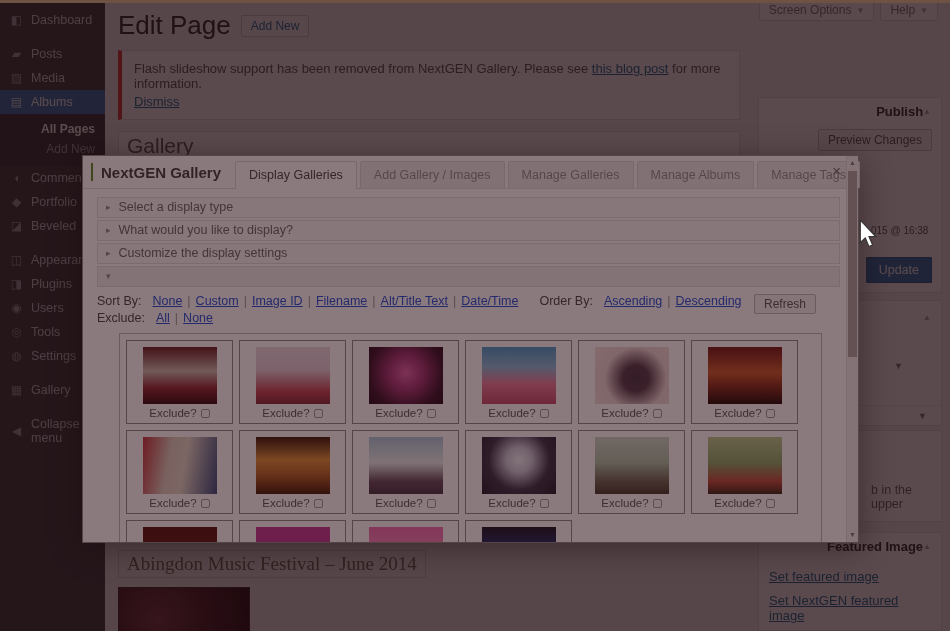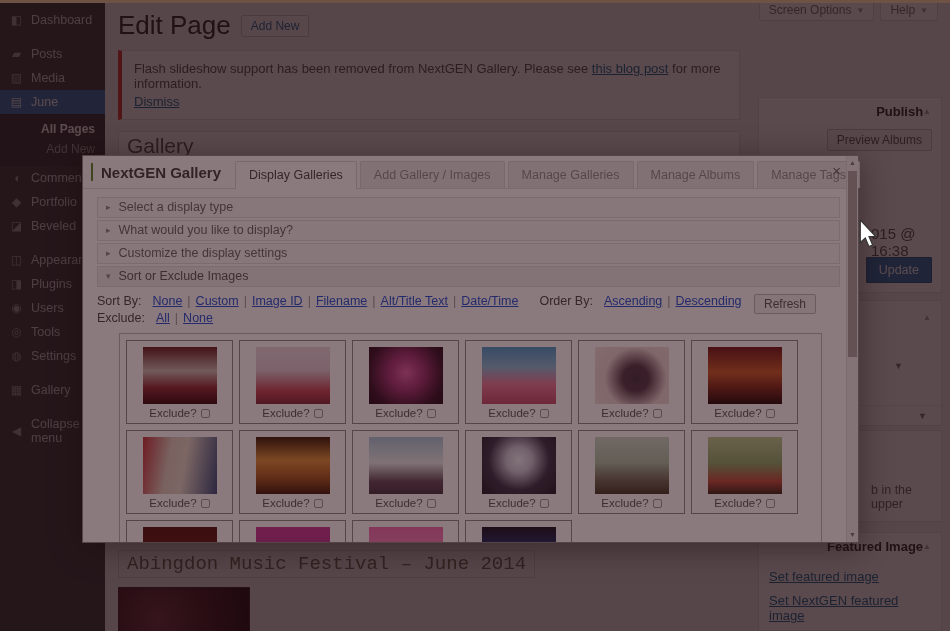--- a/index.html
+++ b/index.html
@@ -30,31 +30,31 @@
           font-size:12px;padding:3px 9px;cursor:pointer;white-space:nowrap;}
   .notice{width:622px;background:#fff;border:1px solid #ddd;border-left:4px solid #dc3232;margin-top:9px;padding:7px 12px;}
   .notice p{margin:3px 0;font-size:13px;color:#555;}
   .notice a{color:#1a6a9a;text-decoration:underline;cursor:pointer;}
   .title-input{display:block;width:622px;height:30px;margin-top:11px;border:1px solid #ddd;background:#fff;
                padding:1px 8px;font-size:21px;color:#555;font-family:"Liberation Sans",sans-serif;}
   .permalink-row{display:flex;align-items:center;gap:7px;margin-top:6px;font-size:13px;color:#666;}
   .pl-url{color:#1a6a9a;text-decoration:underline;cursor:pointer;}
   .permalink-row .button{font-size:11px;padding:1px 7px;color:#555;}
   .editor-bottom{position:absolute;left:13px;top:550px;width:630px;}
-  .caption{display:inline-block;font-family:Liberation Mono, monospace;font-size:19px;color:#6e6258;
+  .caption{display:inline-block;font-family:Liberation Serif, serif;font-size:19px;color:#6e6258;
            border:1px solid #d8d0ca;padding:2px 8px;background:transparent;}
   .editor-photo{width:132px;height:46px;margin-top:9px;border:1px solid #3a2a2a;}
 
   
   .postbox{position:absolute;background:#fff;border:1px solid #e3e3e3;z-index:1;}
   .pb-head{display:flex;justify-content:flex-end;align-items:center;padding:6px 10px;font-size:13px;font-weight:bold;color:#23282d;}
   .pb-toggle{font-size:8px;color:#aaa;cursor:pointer;}
   .publish{left:758px;top:97px;width:184px;height:196px;}
   .preview{position:absolute;right:9px;top:31px;color:#555;}
-  .date-frag{position:absolute;left:112px;top:127px;font-size:15px;color:#555;}
+  .date-frag{position:absolute;left:112px;top:127px;font-size:10px;color:#555;}
   .update{position:absolute;right:9px;top:159px;background:#2271b1;border:1px solid #1a5f96;border-radius:1px;
           color:#fff;font-size:12.5px;padding:5px 12px;cursor:pointer;}
   .attrs{left:758px;top:300px;width:184px;height:126px;}
   .sel-arrow{position:absolute;font-size:9px;color:#777;}
   .attrs .a1{right:38px;top:60px;} .attrs .a2{right:14px;top:110px;}
   .attrs .divider{position:absolute;left:0;right:0;top:104px;border-top:1px solid #eee;}
   .helpbox{left:758px;top:430px;width:184px;height:92px;}
   .help-frag{position:absolute;left:112px;top:52px;font-size:12.5px;color:#666;}
   .featured{left:758px;top:532px;width:184px;height:99px;}
   .featured a{display:block;margin:9px 10px 0 10px;font-size:13px;color:#1a6a9a;text-decoration:underline;cursor:pointer;}
@@ -116,21 +116,21 @@
         <div class="sb-item gap">
           <span class="sb-ico">▰</span>
           <span class="sb-label">Posts</span>
         </div>
         <div class="sb-item">
           <span class="sb-ico">▨</span>
           <span class="sb-label">Media</span>
         </div>
         <div class="sb-item active">
           <span class="sb-ico">▤</span>
-          <span class="sb-label">June</span>
+          <span class="sb-label">Albums</span>
         </div>
         <div class="sb-sub">
           <a class="sb-sub-item current">All Pages</a>
           <a class="sb-sub-item">Add New</a>
         </div>
         <div class="sb-item">
           <span class="sb-ico">◖</span>
           <span class="sb-label">Comments</span>
         </div>
         <div class="sb-item">
@@ -208,21 +208,21 @@
       <div class="caption">Abingdon Music Festival  – June 2014</div>
       <div class="editor-photo" id="editor-photo" style="background: radial-gradient(circle at 30% 70%, rgb(122, 56, 72) 0%, rgb(74, 28, 40) 45%, rgb(32, 12, 18) 100%);"></div>
     </div>
   </main>
 
   <div class="postbox publish">
     <div class="pb-head">
       <span>Publish</span>
       <span class="pb-toggle">▲</span>
     </div>
-    <a class="button preview">Preview Albums</a>
+    <a class="button preview">Preview Changes</a>
     <span class="date-frag">015 @ 16:38</span>
     <a class="update">Update</a>
   </div>
 
   <div class="postbox attrs">
     <span class="pb-toggle" style="position:absolute;right:10px;top:12px;">▲</span>
     <span class="sel-arrow a1">▼</span>
     <div class="divider"></div>
     <span class="sel-arrow a2">▼</span>
   </div>
@@ -265,21 +265,20 @@
           <div class="acc-row">
             <span class="caret">▸</span>
             <span>What would you like to display?</span>
           </div>
           <div class="acc-row">
             <span class="caret">▸</span>
             <span>Customize the display settings</span>
           </div>
           <div class="acc-row open">
             <span class="caret">▾</span>
-            <span>Sort or Exclude Images</span>
           </div>
         </div>
       <div class="sortpanel">
         <div class="sline" id="sort-line1">
             <span class="slabel ">Sort By:</span>
             <a class="slink">None</a>
             <span class="sep">|</span>
             <a class="slink">Custom</a>
             <span class="sep">|</span>
             <a class="slink">Image ID</a>

